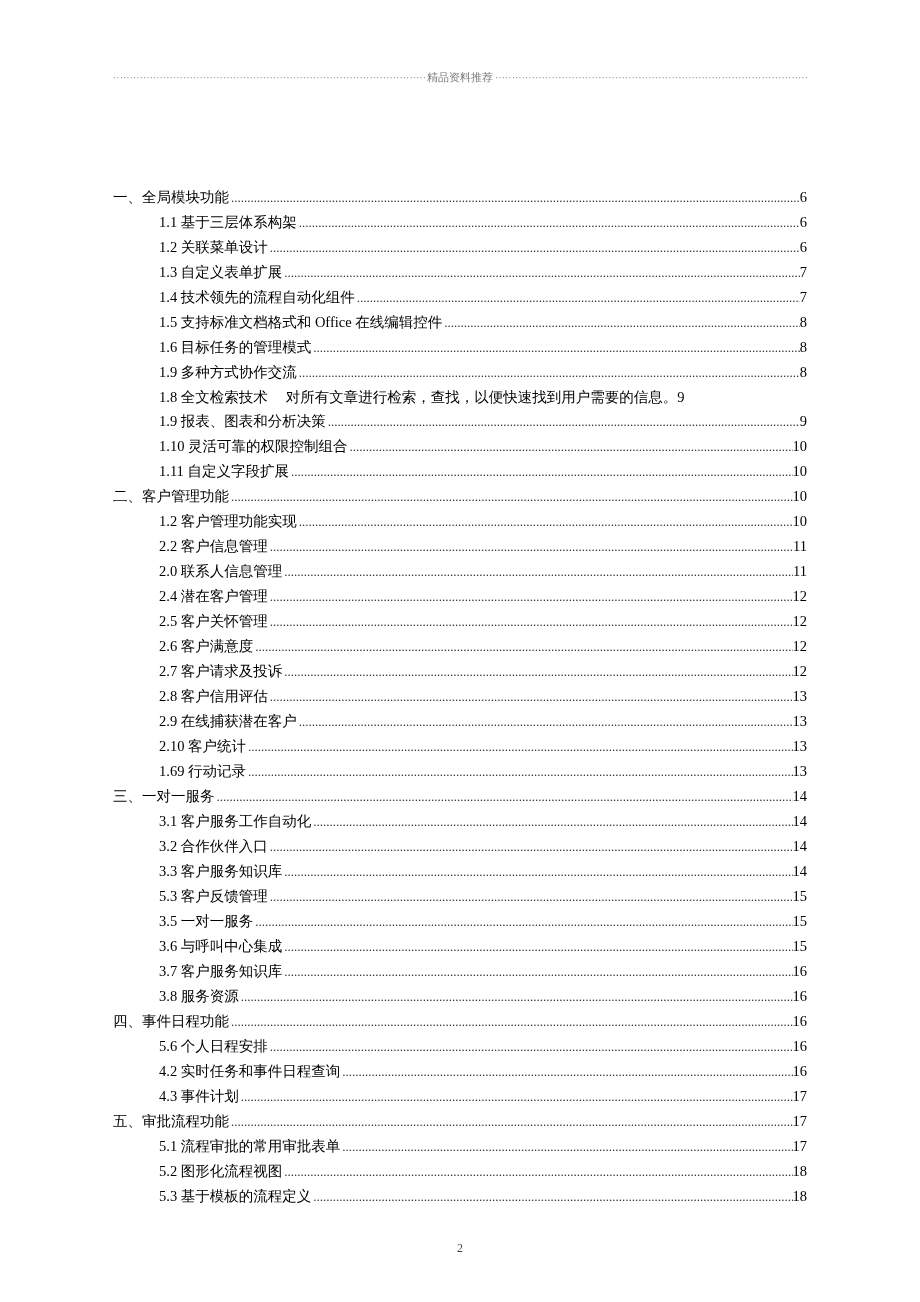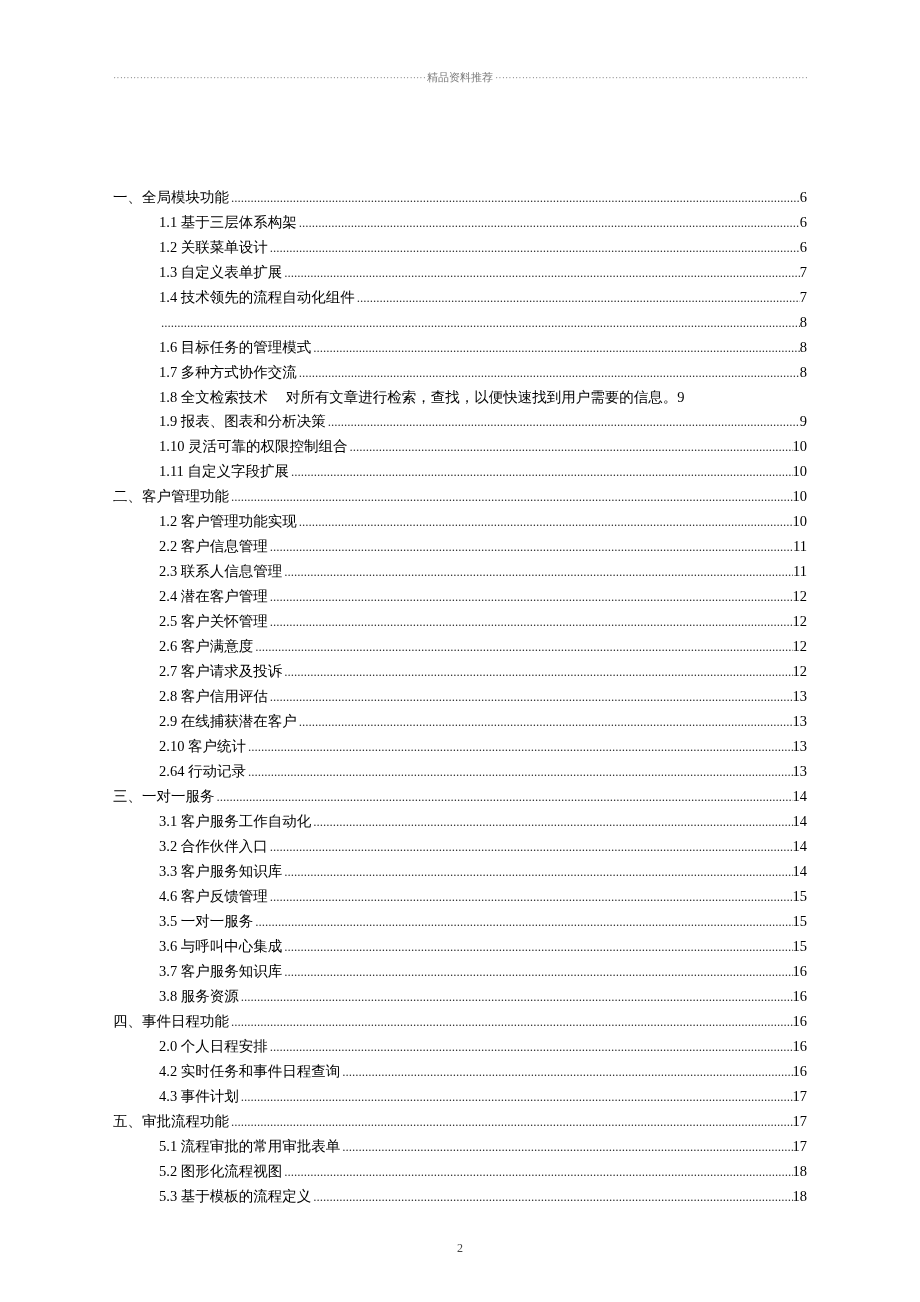--- a/index.html
+++ b/index.html
@@ -103,30 +103,31 @@
       <span class="title">1.3 自定义表单扩展</span>
       <span class="leader"></span>
       <span class="pg">7</span>
     </div>
     <div class="toc-row level2">
       <span class="title">1.4 技术领先的流程自动化组件</span>
       <span class="leader"></span>
       <span class="pg">7</span>
     </div>
     <div class="toc-row level2">
+      <span class="title">1.5 支持标准文档格式和 Office 在线编辑控件</span>
       <span class="leader"></span>
       <span class="pg">8</span>
     </div>
     <div class="toc-row level2">
       <span class="title">1.6 目标任务的管理模式</span>
       <span class="leader"></span>
       <span class="pg">8</span>
     </div>
     <div class="toc-row level2">
-      <span class="title">1.7 多种方式协作交流</span>
+      <span class="title">1.9 多种方式协作交流</span>
       <span class="leader"></span>
       <span class="pg">8</span>
     </div>
     <div class="toc-row level2">
       <span class="title">1.8 全文检索技术</span>
       <span class="inline-note">对所有文章进行检索，查找，以便快速找到用户需要的信息。</span>
       <span class="pg">9</span>
     </div>
     <div class="toc-row level2">
       <span class="title">1.9 报表、图表和分析决策</span>
@@ -153,21 +154,21 @@
       <span class="title">1.2 客户管理功能实现</span>
       <span class="leader"></span>
       <span class="pg">10</span>
     </div>
     <div class="toc-row level2">
       <span class="title">2.2 客户信息管理</span>
       <span class="leader"></span>
       <span class="pg">11</span>
     </div>
     <div class="toc-row level2">
-      <span class="title">2.3 联系人信息管理</span>
+      <span class="title">2.0 联系人信息管理</span>
       <span class="leader"></span>
       <span class="pg">11</span>
     </div>
     <div class="toc-row level2">
       <span class="title">2.4 潜在客户管理</span>
       <span class="leader"></span>
       <span class="pg">12</span>
     </div>
     <div class="toc-row level2">
       <span class="title">2.5 客户关怀管理</span>
@@ -193,21 +194,21 @@
       <span class="title">2.9 在线捕获潜在客户</span>
       <span class="leader"></span>
       <span class="pg">13</span>
     </div>
     <div class="toc-row level2">
       <span class="title">2.10 客户统计</span>
       <span class="leader"></span>
       <span class="pg">13</span>
     </div>
     <div class="toc-row level2">
-      <span class="title">2.64 行动记录</span>
+      <span class="title">1.69 行动记录</span>
       <span class="leader"></span>
       <span class="pg">13</span>
     </div>
     <div class="toc-row level1">
       <span class="prefix">三、</span>
       <span class="title">一对一服务</span>
       <span class="leader"></span>
       <span class="pg">14</span>
     </div>
     <div class="toc-row level2">
@@ -219,21 +220,21 @@
       <span class="title">3.2 合作伙伴入口</span>
       <span class="leader"></span>
       <span class="pg">14</span>
     </div>
     <div class="toc-row level2">
       <span class="title">3.3 客户服务知识库</span>
       <span class="leader"></span>
       <span class="pg">14</span>
     </div>
     <div class="toc-row level2">
-      <span class="title">4.6 客户反馈管理</span>
+      <span class="title">5.3 客户反馈管理</span>
       <span class="leader"></span>
       <span class="pg">15</span>
     </div>
     <div class="toc-row level2">
       <span class="title">3.5 一对一服务</span>
       <span class="leader"></span>
       <span class="pg">15</span>
     </div>
     <div class="toc-row level2">
       <span class="title">3.6 与呼叫中心集成</span>
@@ -250,21 +251,21 @@
       <span class="leader"></span>
       <span class="pg">16</span>
     </div>
     <div class="toc-row level1">
       <span class="prefix">四、</span>
       <span class="title">事件日程功能</span>
       <span class="leader"></span>
       <span class="pg">16</span>
     </div>
     <div class="toc-row level2">
-      <span class="title">2.0 个人日程安排</span>
+      <span class="title">5.6 个人日程安排</span>
       <span class="leader"></span>
       <span class="pg">16</span>
     </div>
     <div class="toc-row level2">
       <span class="title">4.2 实时任务和事件日程查询</span>
       <span class="leader"></span>
       <span class="pg">16</span>
     </div>
     <div class="toc-row level2">
       <span class="title">4.3 事件计划</span>

